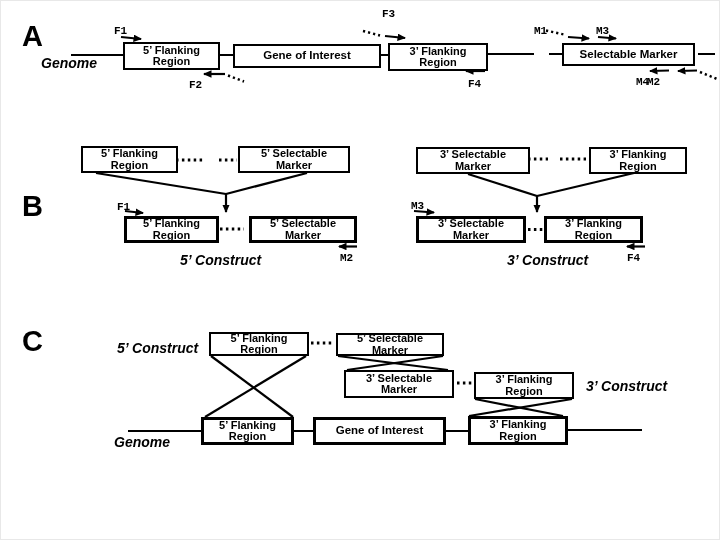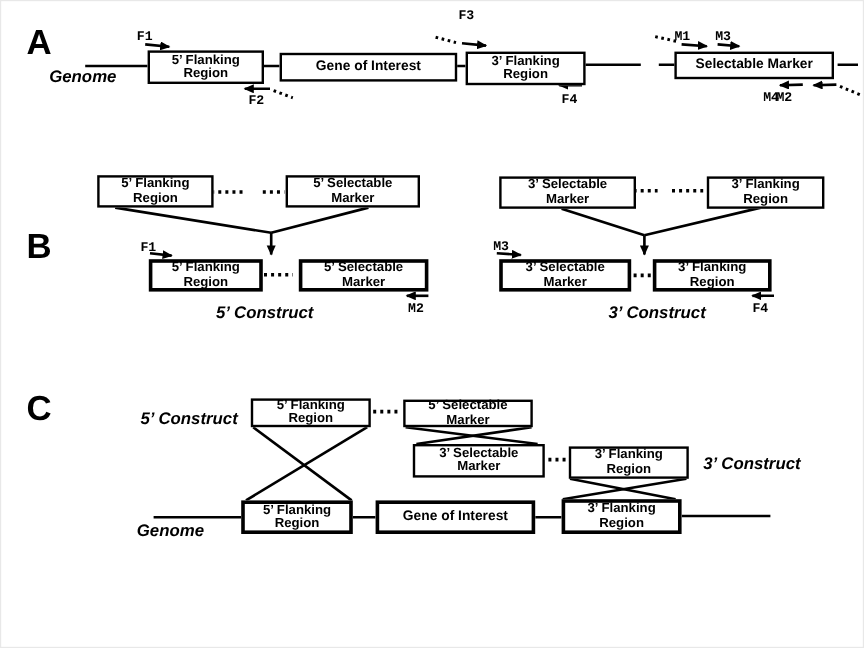--- a/index.html
+++ b/index.html
@@ -101,24 +101,24 @@
   </div>
   <div class="bx" style="left:387px;top:42px;width:96px;height:24px">
     <span>3’ Flanking</span>
     <span>Region</span>
   </div>
   <div class="bx" style="left:561px;top:42px;width:129px;height:19px;font-size:11.5px">
     <span>Selectable Marker</span>
   </div>
 
   <div class="primer" style="left:113px;top:25px">F1</div>
-  <div class="primer" style="left:206px;top:79px">F2</div>
+  <div class="primer" style="left:188px;top:79px">F2</div>
   <div class="primer" style="left:381px;top:8px">F3</div>
   <div class="primer" style="left:467px;top:78px">F4</div>
-  <div class="primer" style="left:561px;top:25px">M1</div>
+  <div class="primer" style="left:533px;top:25px">M1</div>
   <div class="primer" style="left:595px;top:25px">M3</div>
   <div class="primer" style="left:646px;top:76px">M2</div>
   <div class="primer" style="left:635px;top:76px">M4</div>
 
   <div class="bx" style="left:80px;top:145px;width:93px;height:23px">
     <span>5’ Flanking</span>
     <span>Region</span>
   </div>
   <div class="bx" style="left:237px;top:145px;width:108px;height:23px">
     <span>5’ Selectable</span>

